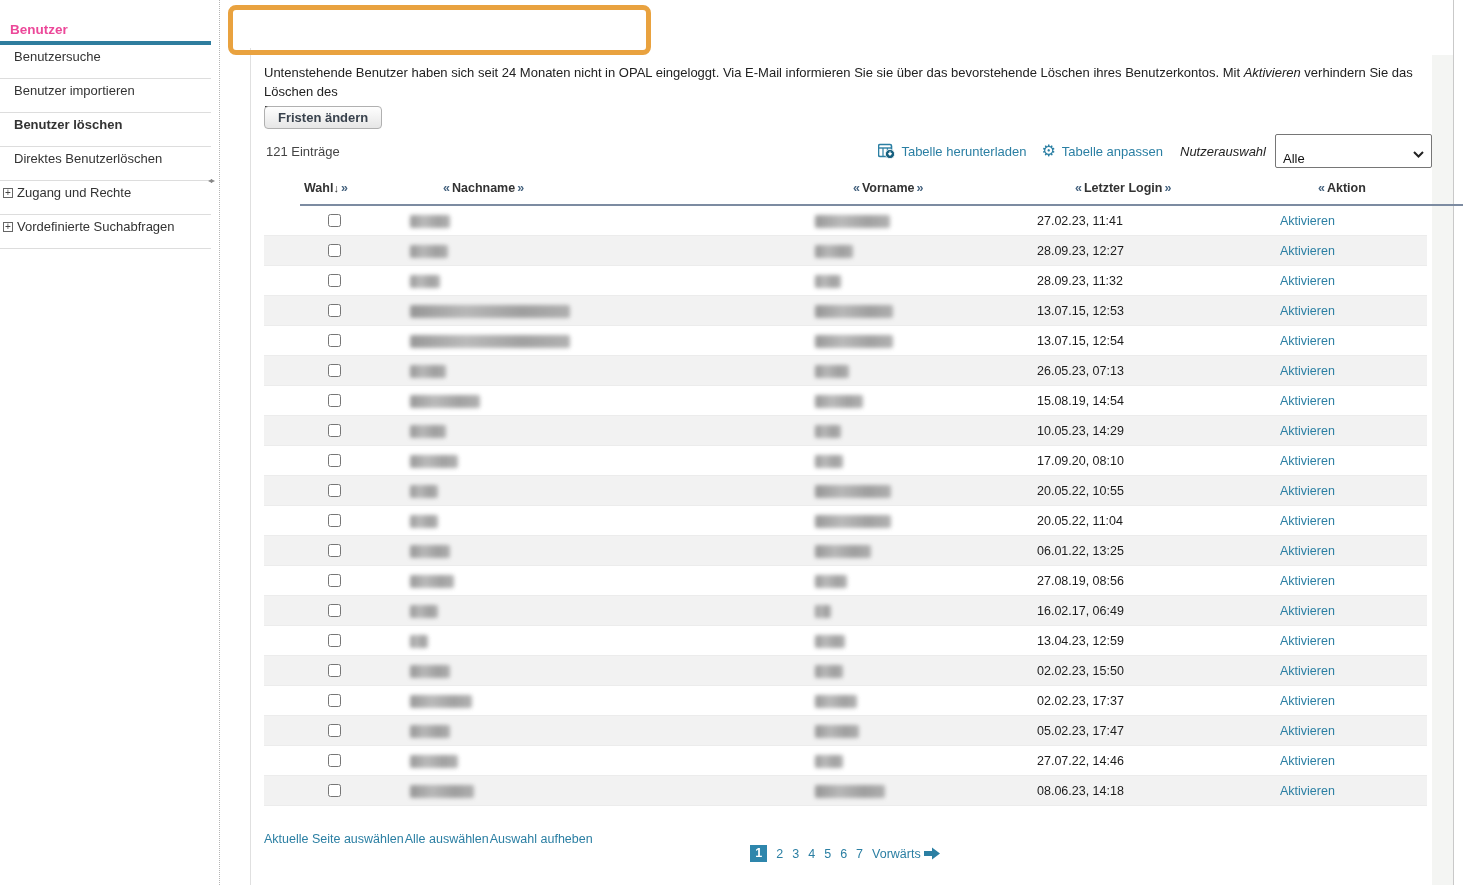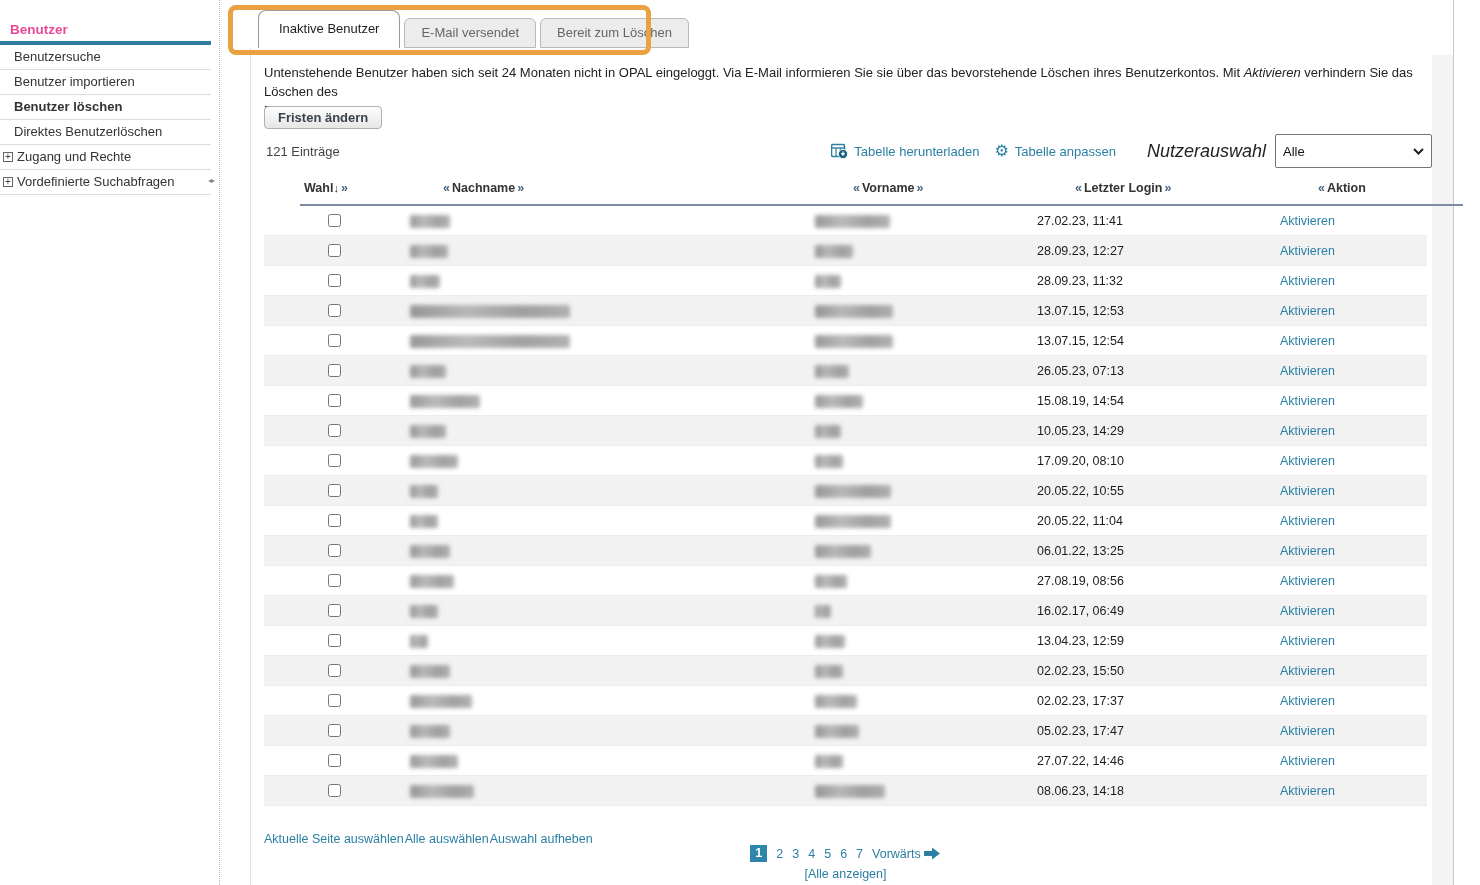--- a/index.html
+++ b/index.html
@@ -4,21 +4,21 @@
 <style>
   * { box-sizing: border-box; margin: 0; padding: 0; }
   html,body { background:#fff; }
   body { font-family: "Liberation Sans", sans-serif; }
   #app { position:relative; width:1480px; height:885px; overflow:hidden; background:#fff; }
 
   
   .sidebar-title { position:absolute; left:10px; top:22px; font-size:13.5px; font-weight:bold; color:#ec4899;text-align:center; }
   .sidebar-underline { position:absolute; left:0; top:41px; width:211px; height:4px; background:var(--underline); }
   #side-menu { position:absolute; left:0; top:45px; width:211px; }
-  .side-item { height:25px; line-height:24px; padding-left:14px; font-size:13px; color:#333;
+  .side-item { height:34px; line-height:24px; padding-left:14px; font-size:13px; color:#333;
                border-bottom:1px solid #ddd; cursor:pointer; white-space:nowrap; }
   .side-item.bold { font-weight:bold; }
   .side-item.expandable { padding-left:3px; }
   .plusbox { display:inline-block; width:10px; height:10px; border:1px solid #666; color:#444;
              font-size:10px; line-height:8px; text-align:center; margin-right:4px; vertical-align:1px; background:#fff; }
   .v-divider { position:absolute; left:219px; top:0; height:885px; width:0; border-left:1px dotted #b5b5b5; }
   .resize-handle { position:absolute; left:208px; top:176px; font-size:8px; color:#888; letter-spacing:-1px; cursor:col-resize; }
 
   
   .content-left-border { position:absolute; left:250px; top:48px; width:1px; height:837px; background:#e0e0e0; }
@@ -40,23 +40,23 @@
           color:#222; white-space:pre-line; }
   .desc .it { font-style:italic; }
   .fristen-btn { position:absolute; left:264px; top:106px; height:23px; padding:0 13px; font-size:13px;
                  font-weight:bold; color:#39424d; background:linear-gradient(#fefefe,#e6e6e6);
                  border:1px solid #b0b0b0; border-radius:4px; cursor:pointer;
                  font-family:"Liberation Sans",sans-serif; }
   .entries { position:absolute; left:266px; top:144px; font-size:13px; color:#444; }
   .toolbar-right { position:absolute; right:48px; top:139px; height:24px; display:flex; align-items:center; gap:15px; }
   .tb-link { display:flex; align-items:center; gap:6px; color:var(--accent); font-size:13px; cursor:pointer; text-decoration:none; }
   .gear-glyph { font-family:"DejaVu Sans",sans-serif; font-size:16px; color:var(--accent); line-height:16px; }
-  .nutzer-label { font-size:18px; font-style:italic; color:#222; margin-left:16px; }
+  .nutzer-label { font-size:13px; font-style:italic; color:#222; margin-left:2px; }
   .select-box { width:157px; height:23px; border:1px solid #767676; border-radius:2px; background:#fff;
-                display:flex; align-items:center; padding:16px 7px; font-size:13px; color:#111; cursor:pointer;
+                display:flex; padding:16px 7px; font-size:13px; color:#111; cursor:pointer;
                 margin-left:-6px; }
   .select-box .sel-val { flex:1; }
 
   
   .thead { position:absolute; left:264px; top:177px; width:1163px; height:29px;margin-left:36px; }
   .hcell { position:absolute; top:4px; font-size:12.5px; color:#333; cursor:pointer; white-space:nowrap; }
   .hcell .hlabel { font-weight:bold; }
   .hcell .chev { color:#46637f; font-weight:bold; padding:0 2px; }
   .hcell .arrow { color:#333; font-size:11px; }
   .hcell.c0 { left:4px; } .hcell.c1 { left:141px; } .hcell.c2 { left:551px; }
@@ -116,25 +116,20 @@
     <span class="plusbox">+</span><span>Vordefinierte Suchabfragen</span>
   </div>
     </div>
   <div class="v-divider"></div>
   <div class="resize-handle">◂▸</div>
 
   <div class="content-left-border"></div>
   <div class="right-gutter"></div>
   <div class="right-line"></div>
 
-  <div id="tabs">
-      <div class="tab active"><span>Inaktive Benutzer</span></div>
-      <div class="tab inactive"><span>E-Mail versendet</span></div>
-      <div class="tab inactive"><span>Bereit zum Löschen</span></div>
-    </div>
   <div class="annotation-box"></div>
 
   <div class="desc"><span>Untenstehende Benutzer haben sich seit 24 Monaten nicht in OPAL eingeloggt. Via E-Mail informieren Sie sie über das bevorstehende Löschen ihres Benutzerkontos. Mit </span><span class="it">Aktivieren</span><span> verhindern Sie das Löschen des
 Benutzerkontos.</span></div>
 
   <button class="fristen-btn">Fristen ändern</button>
   <div class="entries">121 Einträge</div>
 
   <div class="toolbar-right">
     <a class="tb-link">
@@ -337,17 +332,14 @@
       </span>
     <a class="pg-fwd">
       <span>Vorwärts</span>
       <span>
         <svg width="17" height="13" viewBox="0 0 17 13">
             <path d="M0 4 h8 V0.5 L16 6.5 L8 12.5 V9 H0 z" fill="#2b7fa3"></path>
           </svg>
       </span>
     </a>
   </div>
-  <div class="show-all">
-    <a>[Alle anzeigen]</a>
-  </div>
 
 </div>
 
 </body></html>

